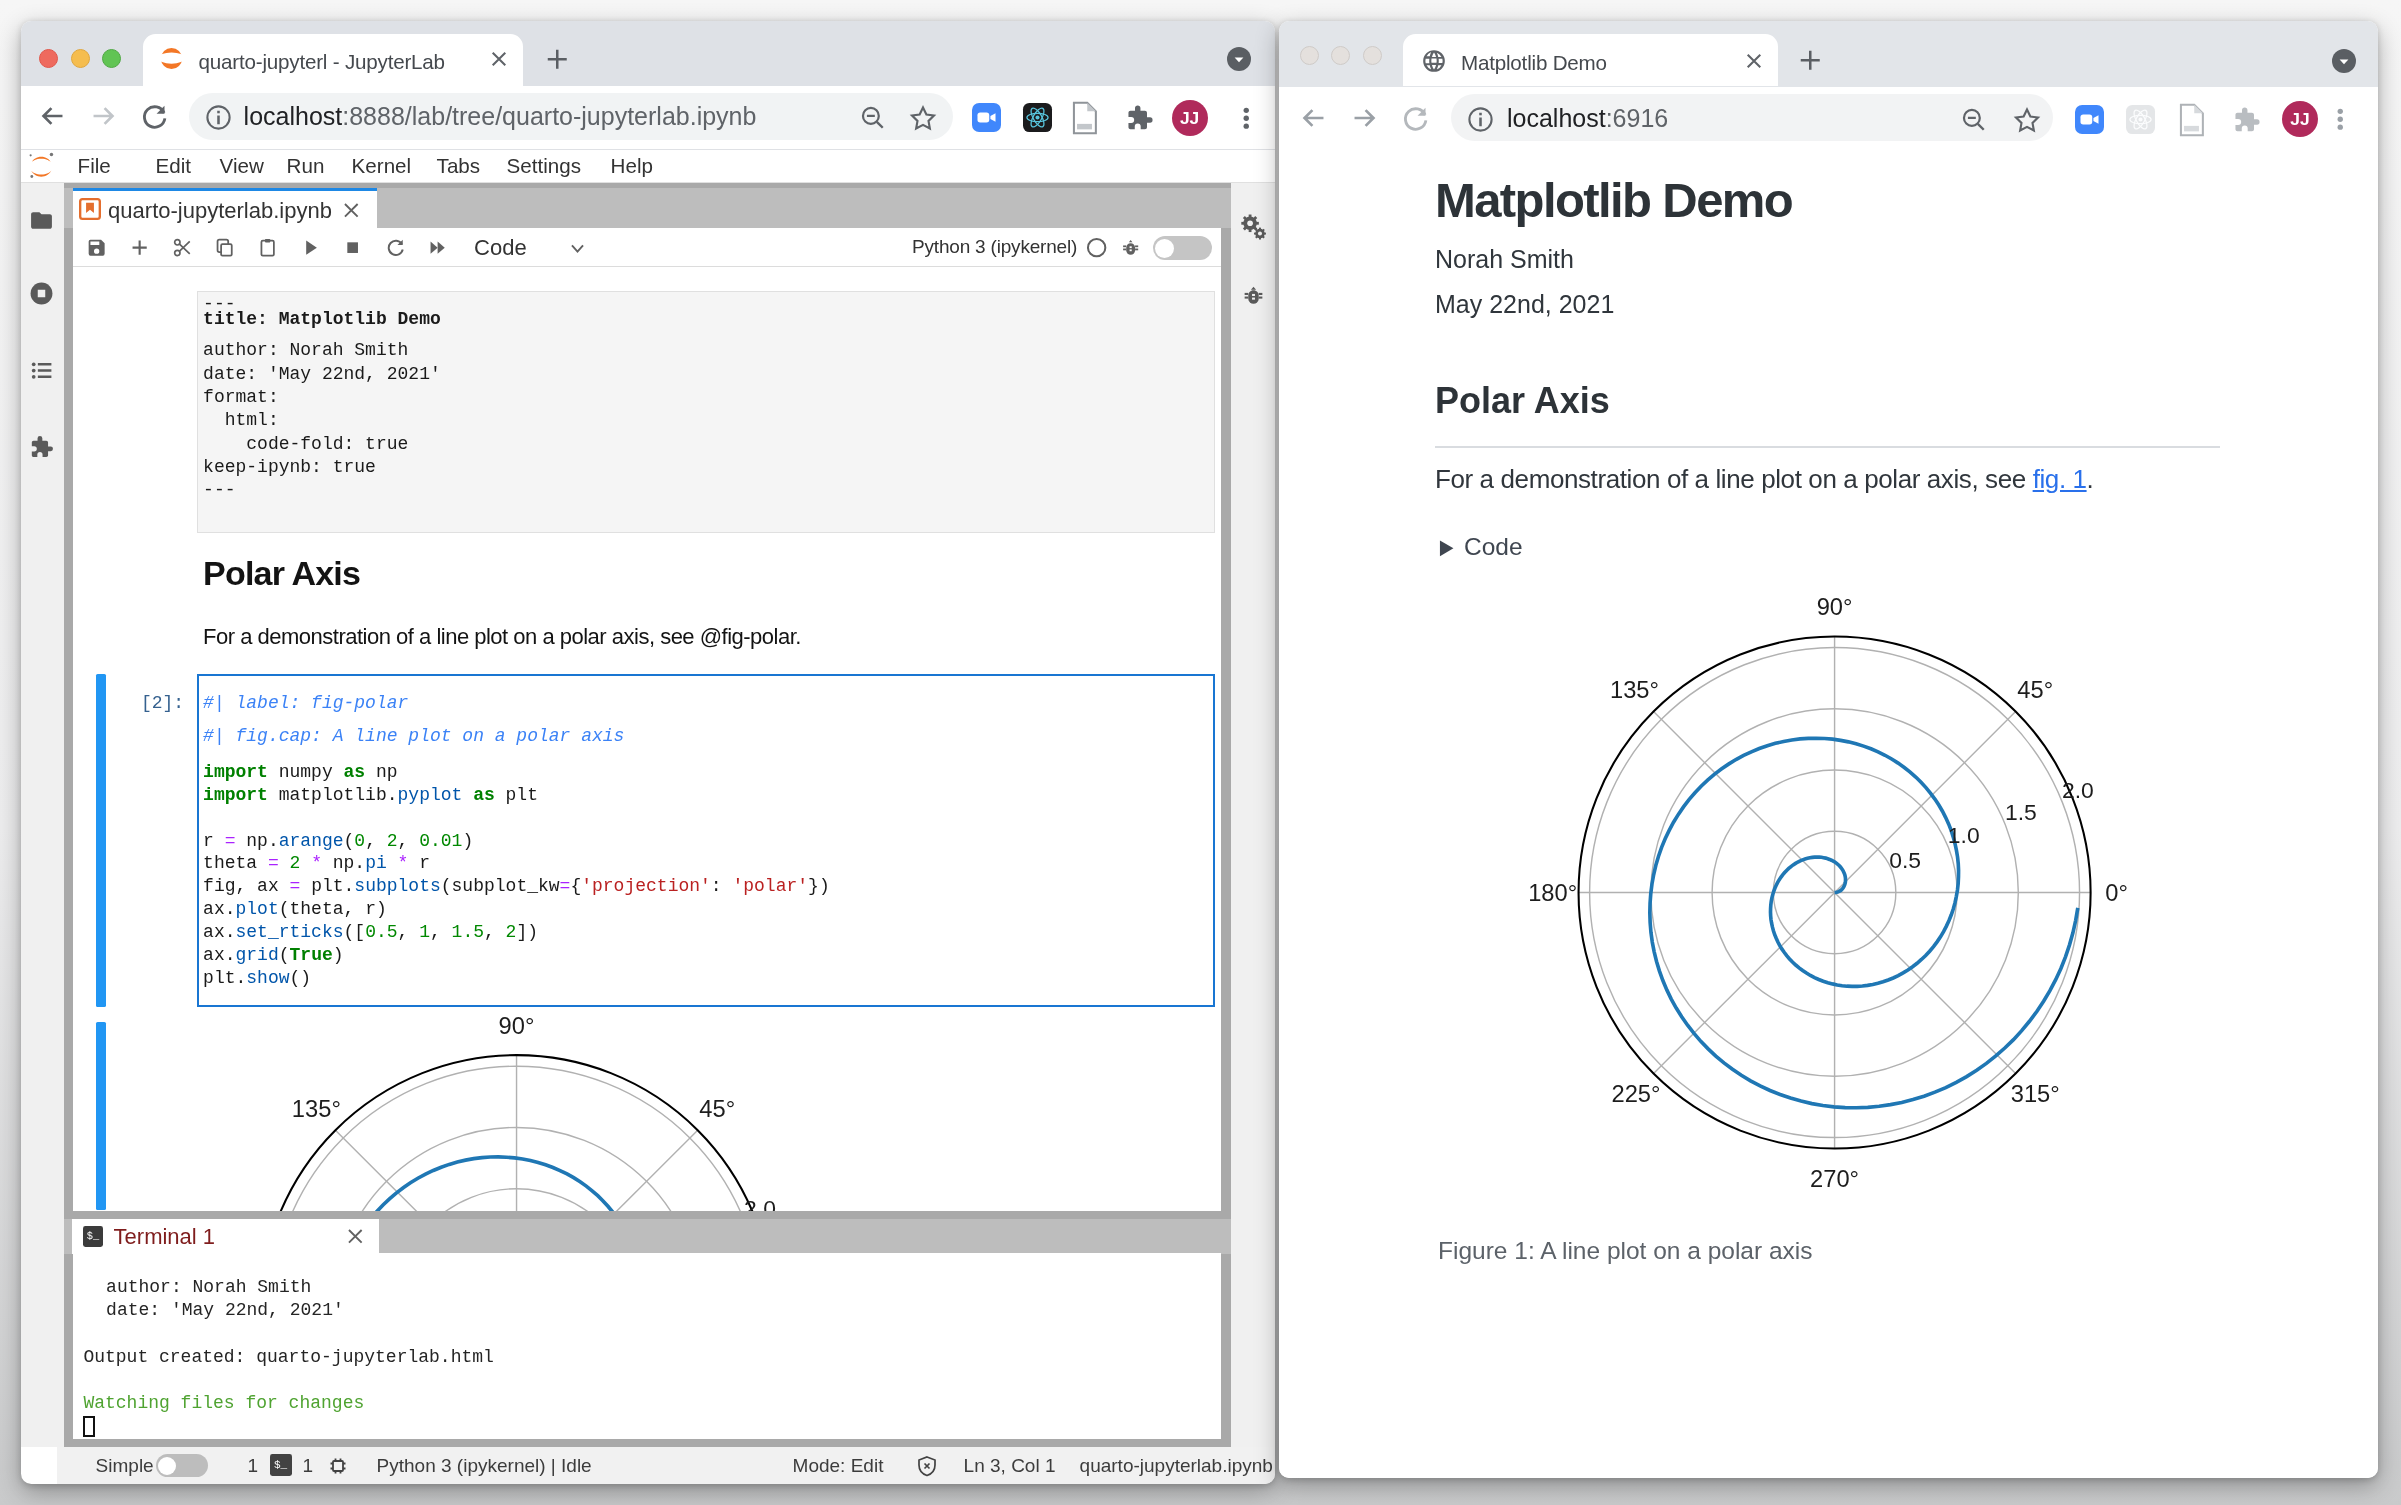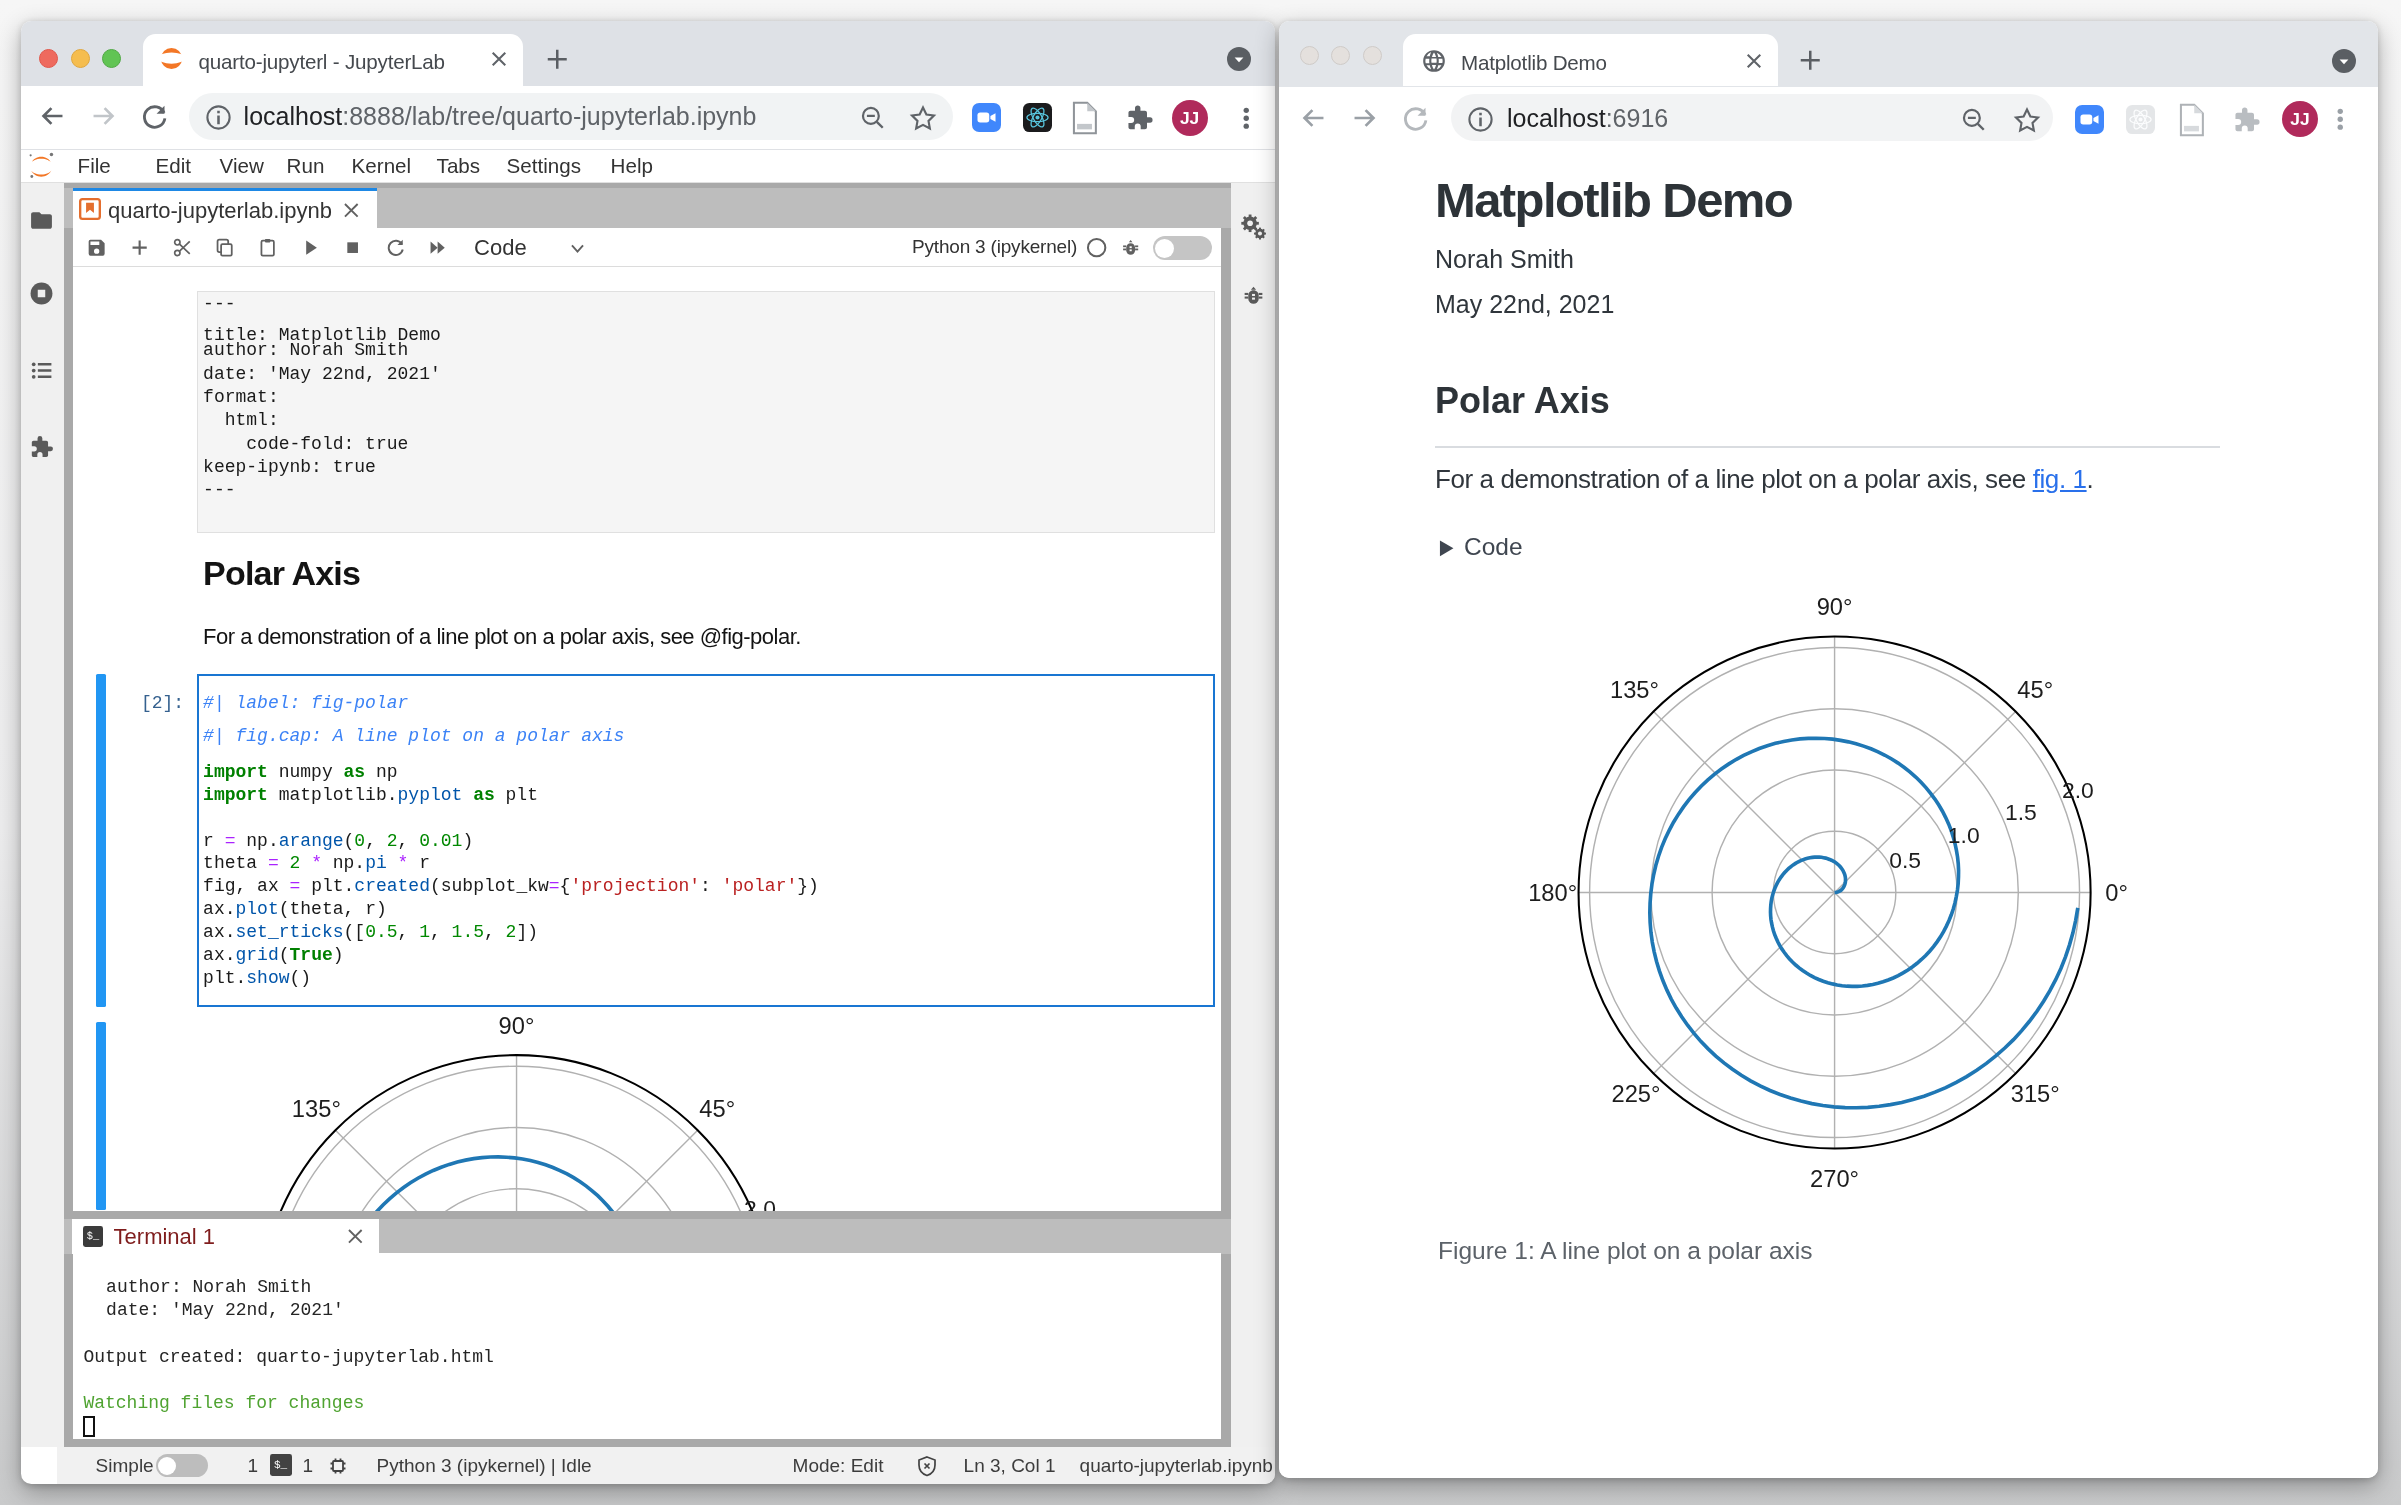--- a/index.html
+++ b/index.html
@@ -266,42 +266,42 @@
               <rect x="17" y="13" width="3.5" height="2"></rect>
               <rect x="10.8" y="10.5" width="2.4" height="2" fill="#fff"></rect>
               <rect x="10.8" y="14" width="2.4" height="2" fill="#fff"></rect>
             </svg>
     <div class="abs" style="left:1080px; top:8px; width:59px; height:24px; border-radius:12px; background:#c5c5c5;">
       <div class="abs" style="left:2.4px; top:2.4px; width:19px; height:19px; border-radius:50%; background:#fff;"></div>
     </div>
   </div>
   <div class="abs" style="left:124px; top:63px; width:1018px; height:242px; background:#f5f5f5; border:1.6px solid #e0e0e0;"></div>
   <div class="codeline" style="left:130px; top:67px; line-height:18px;">---</div>
-  <div class="codeline" style="left:130px; top:98px; line-height:18px;">title: Matplotlib Demo</div>
+  <div class="codeline" style="left:130px; top:82px; line-height:18px;font-weight:bold;">title: Matplotlib Demo</div>
   <div class="codeline" style="left:130px; top:113px; line-height:18px;">author: Norah Smith</div>
   <div class="codeline" style="left:130px; top:137px; line-height:18px;">date: 'May 22nd, 2021'</div>
   <div class="codeline" style="left:130px; top:160px; line-height:18px;">format:</div>
   <div class="codeline" style="left:130px; top:183px; line-height:18px;">  html:</div>
   <div class="codeline" style="left:130px; top:207px; line-height:18px;">    code-fold: true</div>
   <div class="codeline" style="left:130px; top:230px; line-height:18px;">keep-ipynb: true</div>
   <div class="codeline" style="left:130px; top:253px; line-height:18px;">---</div>
 
   <div class="abs" style="left:130px; top:328px; font-size:34px; letter-spacing:-0.8px; font-weight:bold; color:#131313; line-height:34px;">Polar Axis</div>
   <div class="abs" style="left:130px; top:398px; font-size:22px; letter-spacing:-0.5px; color:#131313; line-height:22px;">For a demonstration of a line plot on a polar axis, see @fig-polar.</div>
   <div class="abs" style="left:124px; top:446px; width:1018px; height:333px; background:#fff; border:2px solid #1976d2;"></div>
   <div class="codeline" style="left:0px; top:466px; width:111px; text-align:right; color:#35618f; line-height:18px;">[2]:</div>
   <div class="codeline" style="left:130px; top:466px; line-height:18px;"><span class="cm-c">#| label: fig-polar</span></div>
   <div class="codeline" style="left:130px; top:499px; line-height:18px;"><span class="cm-c">#| fig.cap: A line plot on a polar axis</span></div>
   <div class="codeline" style="left:130px; top:512px; line-height:18px;"></div>
   <div class="codeline" style="left:130px; top:535px; line-height:18px;"><span class="cm-k">import</span> numpy <span class="cm-k">as</span> np</div>
   <div class="codeline" style="left:130px; top:558px; line-height:18px;"><span class="cm-k">import</span> matplotlib.<span class="cm-p">pyplot</span> <span class="cm-k">as</span> plt</div>
   <div class="codeline" style="left:130px; top:581px; line-height:18px;"></div>
   <div class="codeline" style="left:130px; top:604px; line-height:18px;">r <span class="cm-o">=</span> np.<span class="cm-p">arange</span>(<span class="cm-n">0</span>, <span class="cm-n">2</span>, <span class="cm-n">0.01</span>)</div>
   <div class="codeline" style="left:130px; top:626px; line-height:18px;">theta <span class="cm-o">=</span> <span class="cm-n">2</span> <span class="cm-o">*</span> np.<span class="cm-p">pi</span> <span class="cm-o">*</span> r</div>
-  <div class="codeline" style="left:130px; top:649px; line-height:18px;">fig, ax <span class="cm-o">=</span> plt.<span class="cm-p">created</span>(subplot_kw<span class="cm-o">=</span>{<span class="cm-s">'projection'</span>: <span class="cm-s">'polar'</span>})</div>
+  <div class="codeline" style="left:130px; top:649px; line-height:18px;">fig, ax <span class="cm-o">=</span> plt.<span class="cm-p">subplots</span>(subplot_kw<span class="cm-o">=</span>{<span class="cm-s">'projection'</span>: <span class="cm-s">'polar'</span>})</div>
   <div class="codeline" style="left:130px; top:672px; line-height:18px;">ax.<span class="cm-p">plot</span>(theta, r)</div>
   <div class="codeline" style="left:130px; top:695px; line-height:18px;">ax.<span class="cm-p">set_rticks</span>([<span class="cm-n">0.5</span>, <span class="cm-n">1</span>, <span class="cm-n">1.5</span>, <span class="cm-n">2</span>])</div>
   <div class="codeline" style="left:130px; top:718px; line-height:18px;">ax.<span class="cm-p">grid</span>(<span class="cm-k">True</span>)</div>
   <div class="codeline" style="left:130px; top:741px; line-height:18px;">plt.<span class="cm-p">show</span>()</div>
 
   <div class="abs" style="left:23px; top:446px; width:9.5px; height:333px; background:#2196f3; border-radius:1.6px;"></div>
   <div class="abs" style="left:23px; top:794px; width:9.5px; height:188px; background:#2196f3; border-radius:1.6px;"></div>
   <svg class="abs" style="left:0;top:0;" width="1148" height="983" viewBox="0 0 1452 1243">
             <g transform="translate(561,1370)">
               <line x1="-324.0" y1="0.0" x2="324.0" y2="-0.0" stroke="#b1b1b1" stroke-width="1.8"></line>

